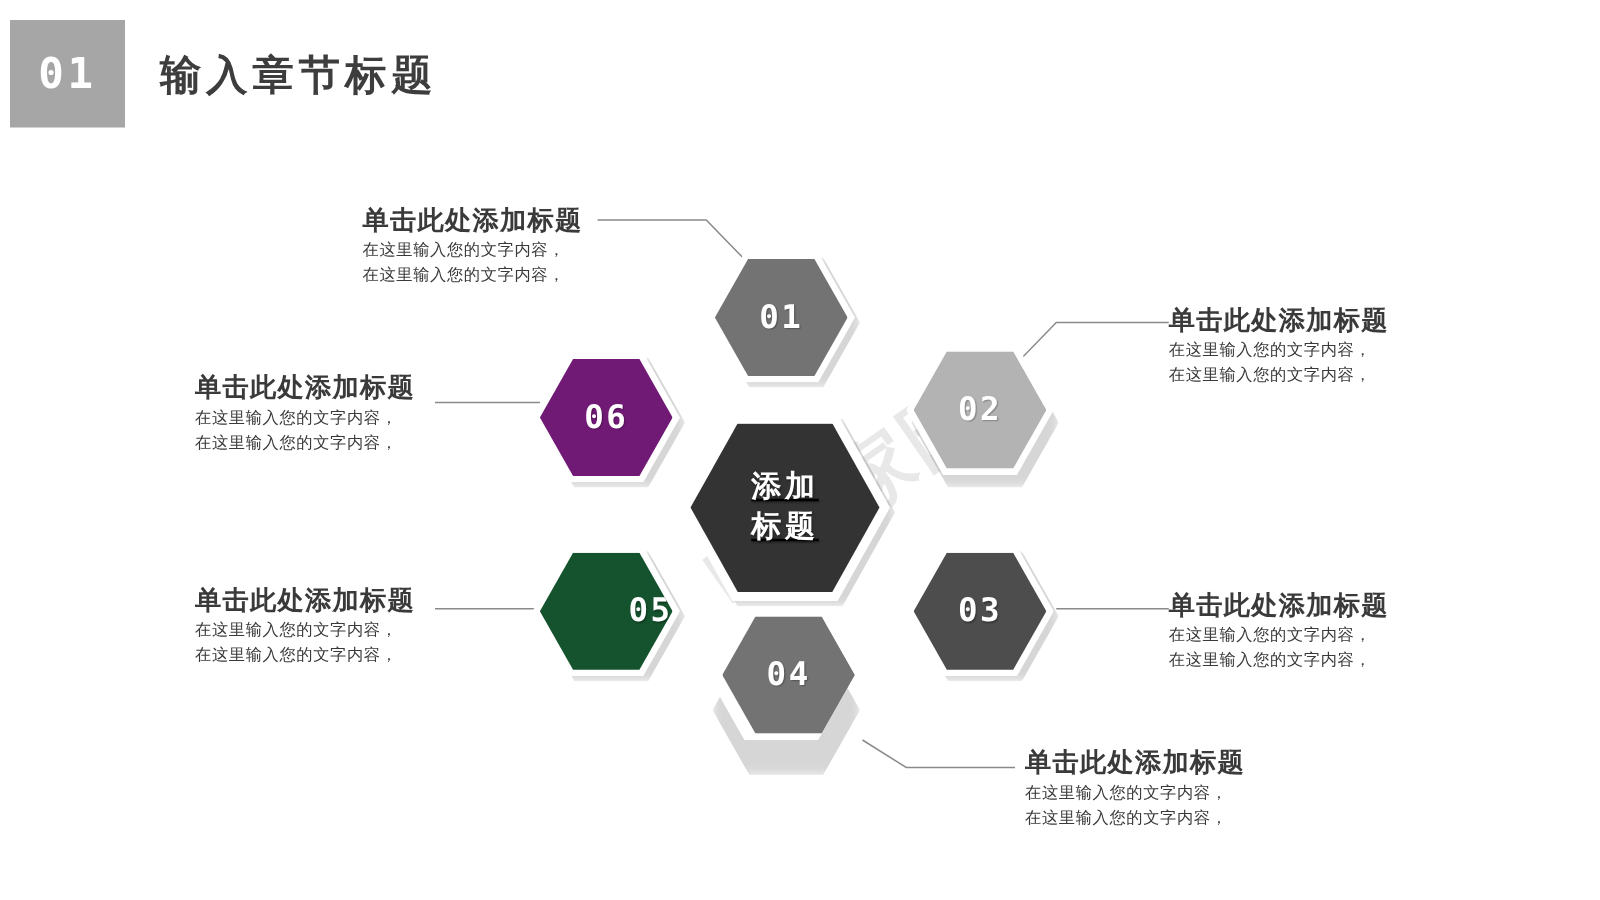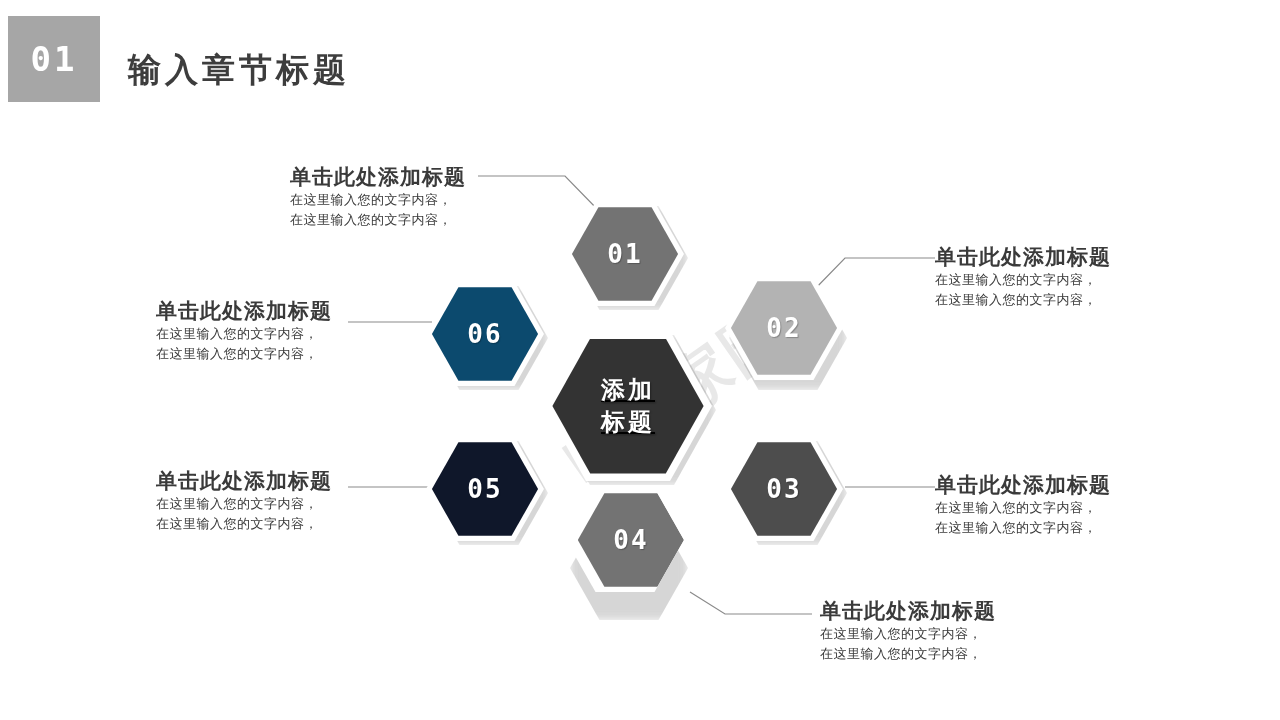--- a/index.html
+++ b/index.html
@@ -37,21 +37,21 @@
   #chapter-badge-number {
     color: #ffffff;
     font-size: 34px;
     font-weight: bold;
     letter-spacing: 3px;
     font-family: "DejaVu Sans Mono", "Liberation Mono", monospace;
   }
   #page-title {
     position: absolute;
     left: 128px;
-    top: 48px;
+    top: 38px;
     font-size: 33px;
     font-weight: bold;
     color: #3d3d3d;
     letter-spacing: 4px;
     white-space: nowrap;
   }
 
   
   #diagram {
     position: absolute;
@@ -217,27 +217,27 @@
     </div>
   </div>
 
   <div class="hex" style="left:566px; top:488px; width:118px; height:104px;justify-content:flex-end;">
     <div class="hex-inner" style="background:#737373;">
       <span class="hex-num">04</span>
     </div>
   </div>
 
   <div class="hex" style="left:426px; top:437px; width:118px; height:104px;">
-    <div class="hex-inner" style="background:#0f172a;">
+    <div class="hex-inner" style="background:#14532d;align-items:flex-end;">
       <span class="hex-num">05</span>
     </div>
   </div>
 
   <div class="hex" style="left:426px; top:282px; width:118px; height:104px;">
-    <div class="hex-inner" style="background:#0c4a6e;">
+    <div class="hex-inner" style="background:#701a75;">
       <span class="hex-num">06</span>
     </div>
   </div>
 
   <div class="hex" style="left:544px; top:331px; width:168px; height:150px;text-decoration:underline;">
     <div class="hex-inner" style="background:#333333;">
       <div class="hex-center-label">
         <div>添加</div>
         <div>标题</div>
       </div>

